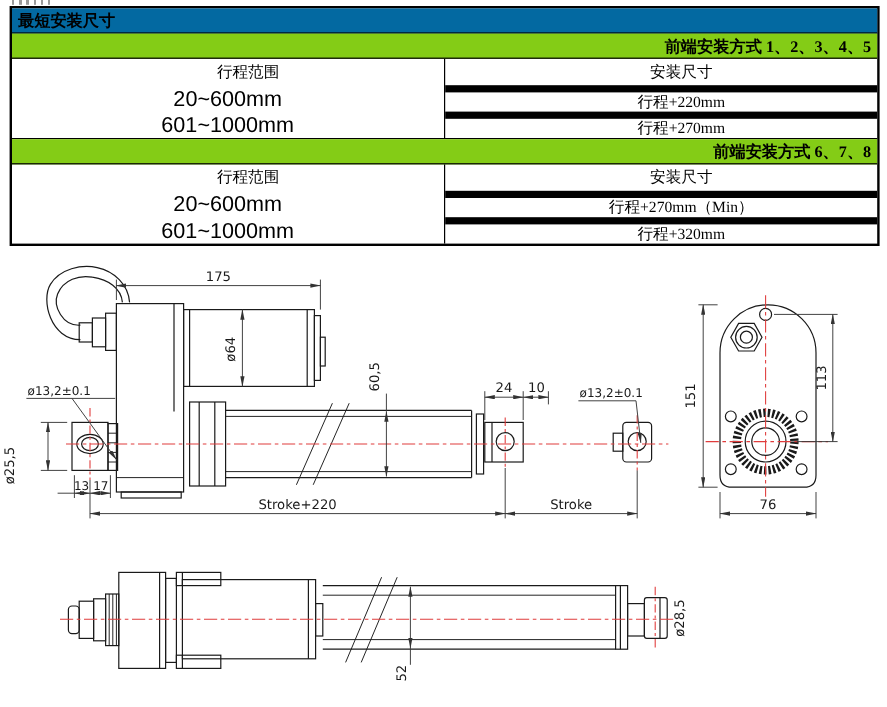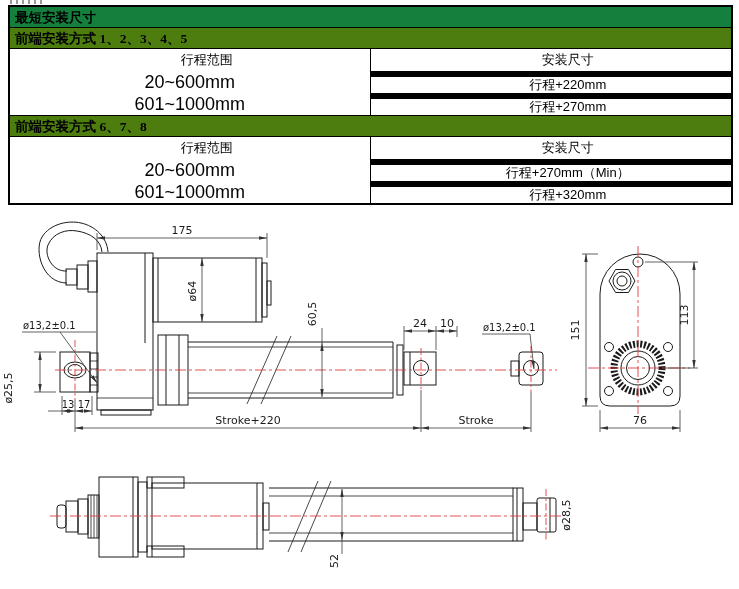--- a/index.html
+++ b/index.html
@@ -4,29 +4,29 @@
 <style>
   html,body{margin:0;padding:0;}
   body{width:739px;height:589px;position:relative;background:#fff;overflow:hidden;
        font-family:"Liberation Sans","DejaVu Sans",sans-serif;}
 
   
   .sheet{position:absolute;left:8px;top:5px;width:721px;border:2px solid #000;background:#fff;}
   .band{height:21px;line-height:21px;padding:0 5px;box-sizing:border-box;
         font-family:"Liberation Serif","DejaVu Serif",serif;font-size:13.5px;font-weight:bold;
         border-bottom:1px solid #000;white-space:nowrap;overflow:hidden;}
-  .band.title{background:#15803d;}
-  .band.yellow{background:#4d7c0f;}
+  .band.title{background:#0369a1;}
+  .band.yellow{background:#84cc16;text-align:right;}
   .grid{display:grid;grid-template-columns:1fr 1fr;border-bottom:1px solid #000;}
   .grid.last{border-bottom:none;}
   .col{display:flex;flex-direction:column;}
   .col.left{border-right:1.5px solid #000;}
   .cellline{height:22px;display:flex;align-items:center;justify-content:center;box-sizing:border-box;}
   .col.right .cellline + .cellline{border-top:6px solid #000000;}
-  .zh{font-family:Liberation Sans, sans-serif;font-size:13px;padding-left:34px;}
+  .zh{font-family:Liberation Serif, serif;font-size:13px;padding-left:34px;}
   .num{font-family:"Liberation Sans","DejaVu Sans",sans-serif;font-size:18px;font-weight:500;}
 
   .clipped-artifact{position:absolute;left:10px;top:0;width:34px;height:4px;
         background:repeating-linear-gradient(90deg,#9a9a9a 0 2px,transparent 2px 6px);}
 
   
   svg.drawing{position:absolute;left:0;top:0;}
   svg .ln{stroke:#1a1a1a;fill:none;stroke-width:1;}
   svg .thin{stroke:#1a1a1a;fill:none;stroke-width:.8;}
   svg .dim{stroke:#3a3a3a;fill:none;stroke-width:.8;}

